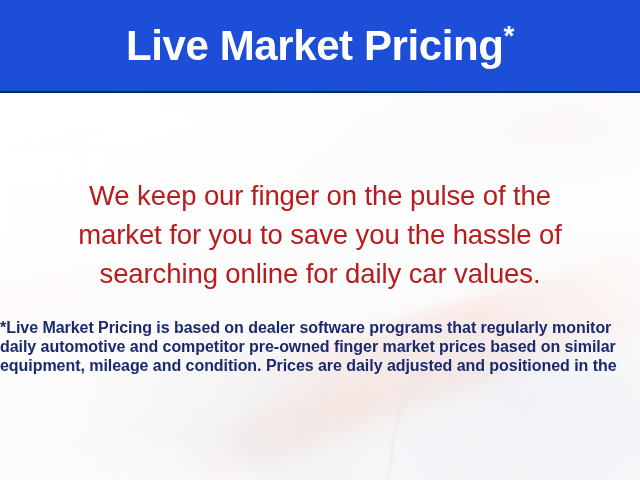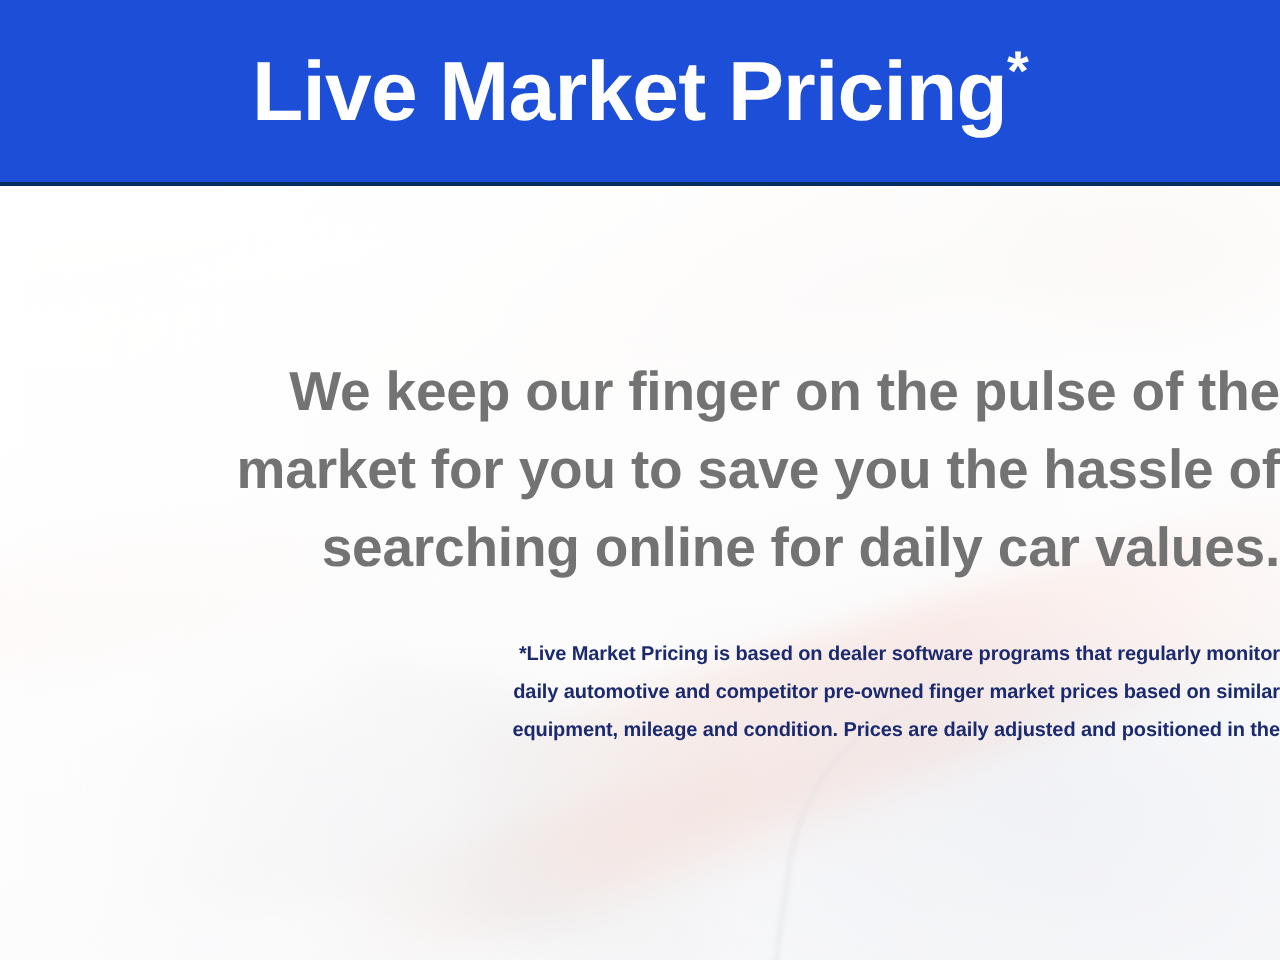--- a/index.html
+++ b/index.html
@@ -268,41 +268,41 @@
     line-height: 0;
     font-weight: bold;
   }
 
   
   .headline {
     position: absolute;
     left: 0;
     top: 176px;
     width: 640px;
-    text-align: right;
-    color: #737373;
+    text-align: center;
+    color: #b91c1c;
     font-size: 27.5px;
-    font-weight: bold;
+    font-weight: normal;
     line-height: 39px;
     letter-spacing: -0.1px;
   }
   .headline-line {
     display: block;
     white-space: nowrap;
   }
 
   
   .disclaimer {
     position: absolute;
     left: 0;
     top: 318px;
     width: 640px;
-    text-align: right;
+    text-align: left;
     color: #1b2a6e;
-    font-size: 10px;
+    font-size: 16px;
     font-weight: bold;
     line-height: 19px;
     letter-spacing: -0.05px;
   }
   .disclaimer-line {
     display: block;
     white-space: nowrap;
   }
 </style>
 </head>

